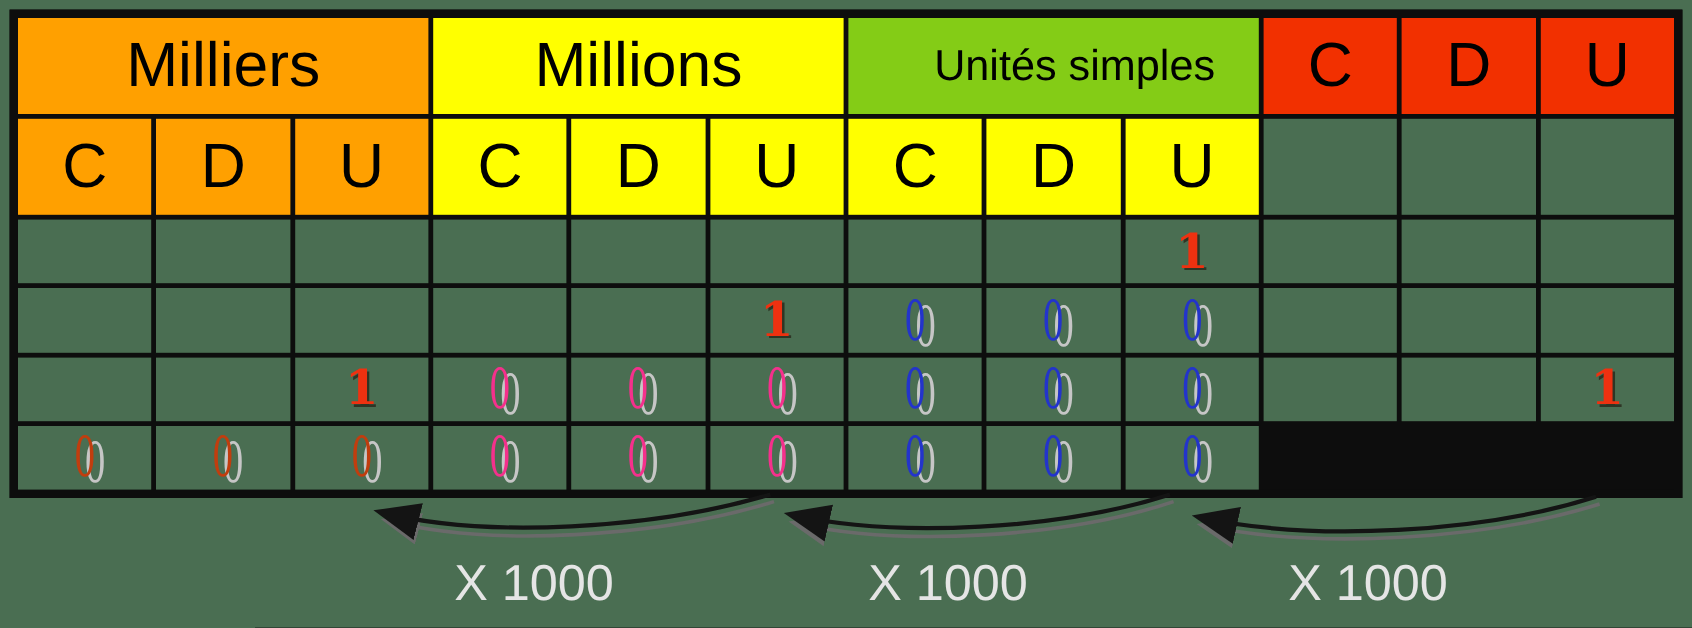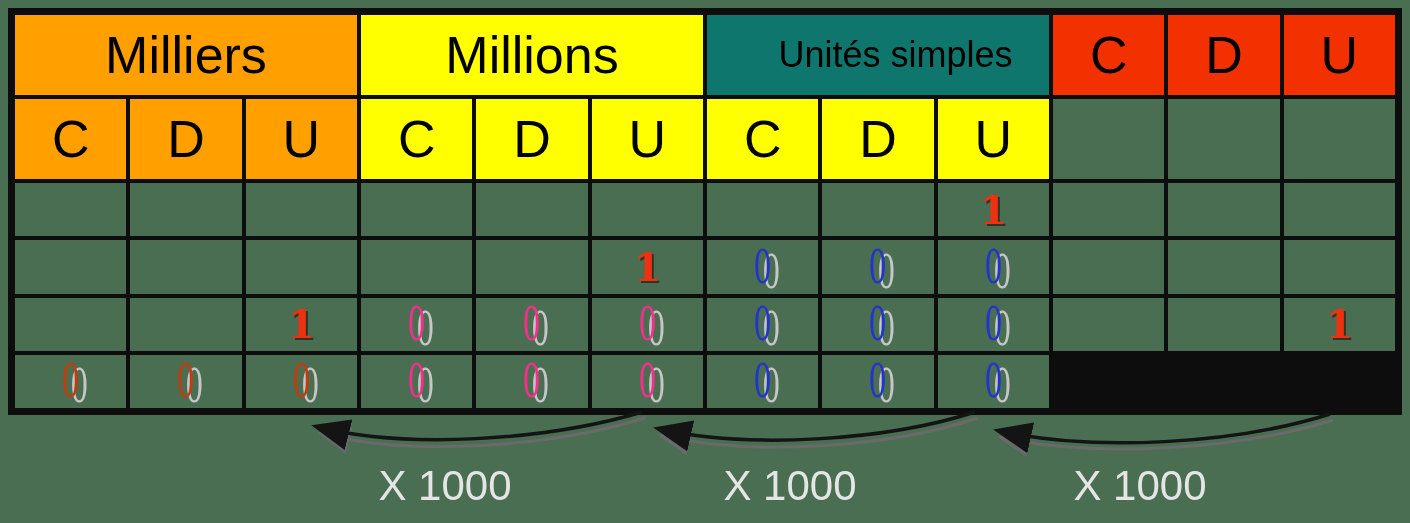--- a/index.html
+++ b/index.html
@@ -51,21 +51,21 @@
   .xlabel.l3{left:1140px}
 </style>
 </head>
 <body style="background: rgb(74, 110, 82);">
 
 <div class="stage">
 
   <div class="pv-table" id="pvTable" style="background: rgb(13, 13, 13); border-color: rgb(13, 13, 13);">
       <div class="group-cell" style="background: rgb(255, 160, 0);">Milliers</div>
       <div class="group-cell" style="background: rgb(255, 255, 0);">Millions</div>
-      <div class="group-cell small" style="background: #0f766e; padding-left: 35px;">Unités simples</div>
+      <div class="group-cell small" style="background: #84cc16; padding-left: 35px;">Unités simples</div>
       <div class="sub-cell" style="background: rgb(242, 48, 0);">C</div>
       <div class="sub-cell" style="background: rgb(242, 48, 0);">D</div>
       <div class="sub-cell" style="background: rgb(242, 48, 0);">U</div>
       <div class="sub-cell" style="background: rgb(255, 160, 0);">C</div>
       <div class="sub-cell" style="background: rgb(255, 160, 0);">D</div>
       <div class="sub-cell" style="background: rgb(255, 160, 0);">U</div>
       <div class="sub-cell" style="background: rgb(255, 255, 0);">C</div>
       <div class="sub-cell" style="background: rgb(255, 255, 0);">D</div>
       <div class="sub-cell" style="background: rgb(255, 255, 0);">U</div>
       <div class="sub-cell" style="background: rgb(255, 255, 0);">C</div>

